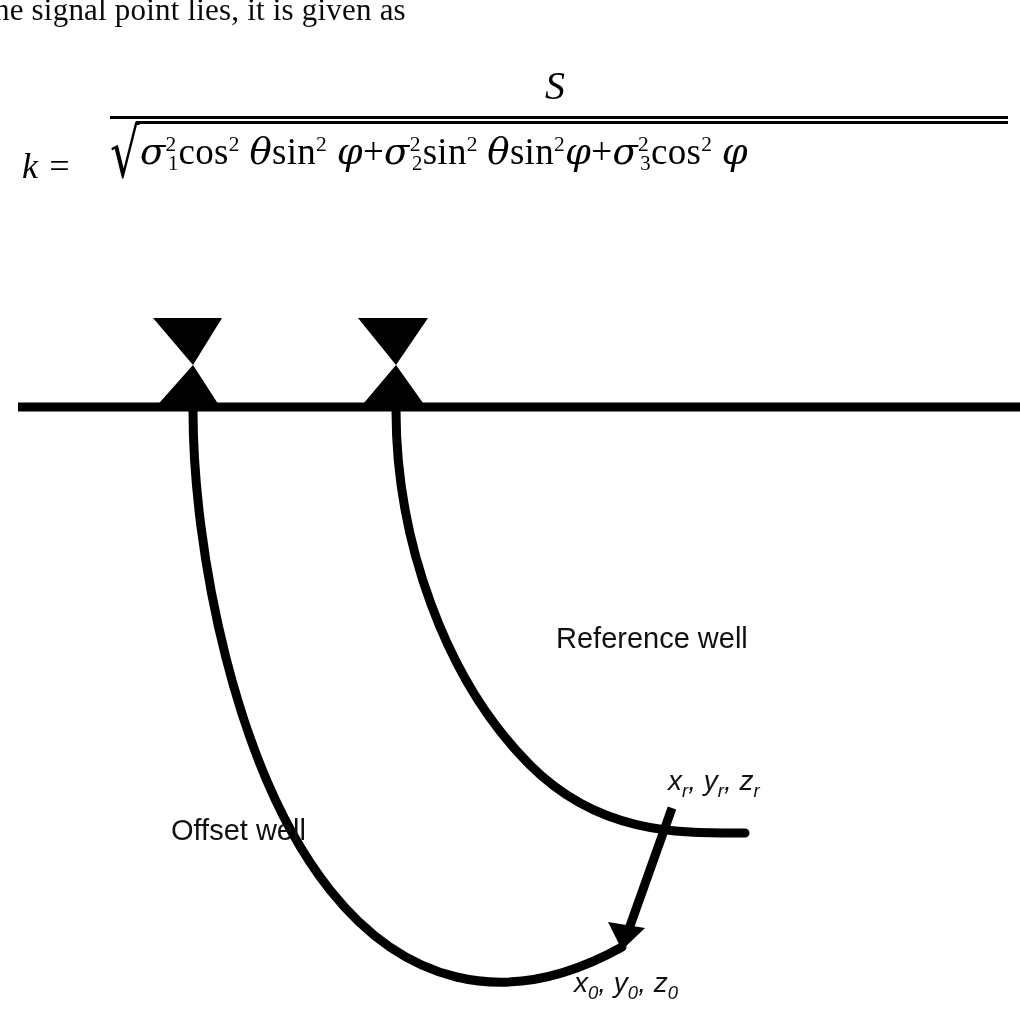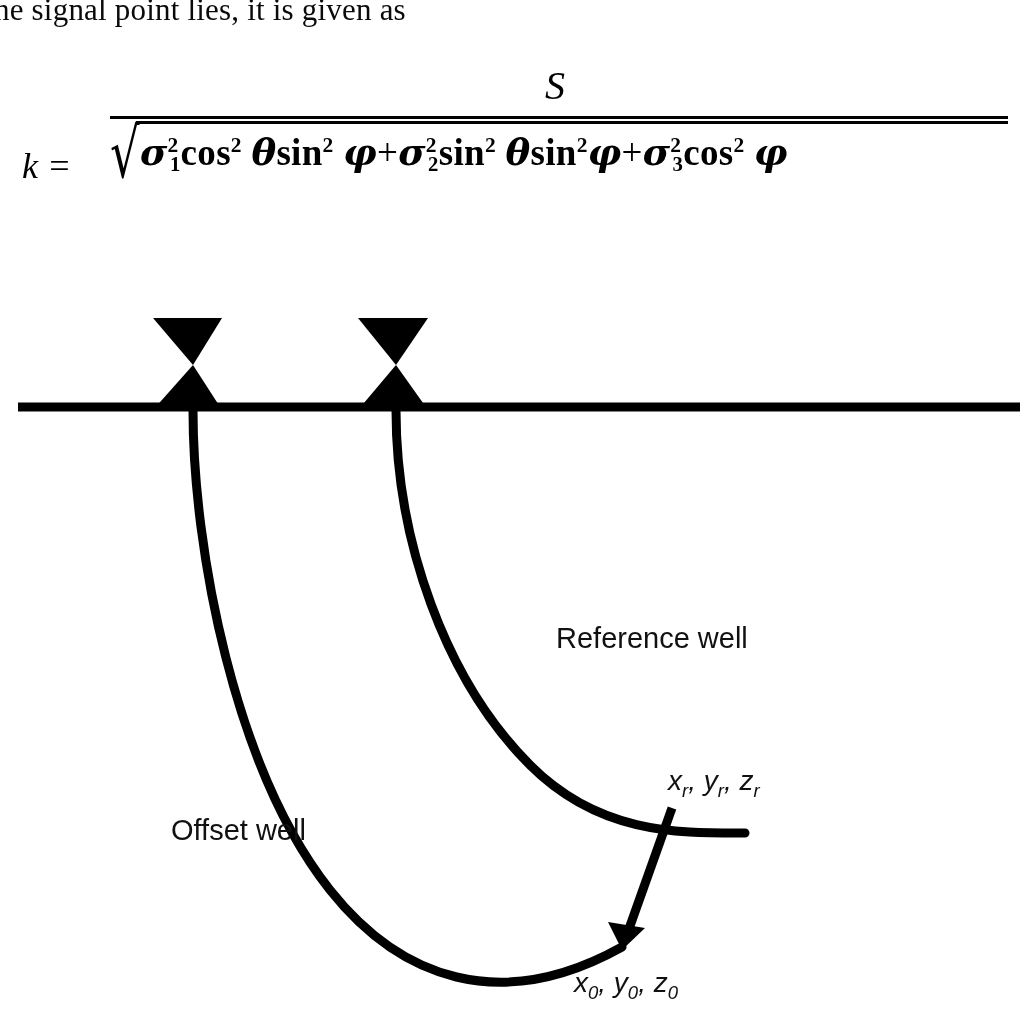--- a/index.html
+++ b/index.html
@@ -113,21 +113,21 @@
     line-height: 0;
     font-style: normal;
   }
   sub.sb {
     font-size: 0.56em;
     vertical-align: -0.30em;
     line-height: 0;
     font-style: normal;
     margin-left: -0.42em;
   }
-  .sigma-term { display: inline-block; position: relative; font-weight: bold; }
+  .sigma-term { display: inline-block; position: relative; }
 
   
   #figure {
     position: absolute;
     left: 0;
     top: 250px;
     width: 984px;
     height: 766px;
   }
   #figure svg { display: block; }

